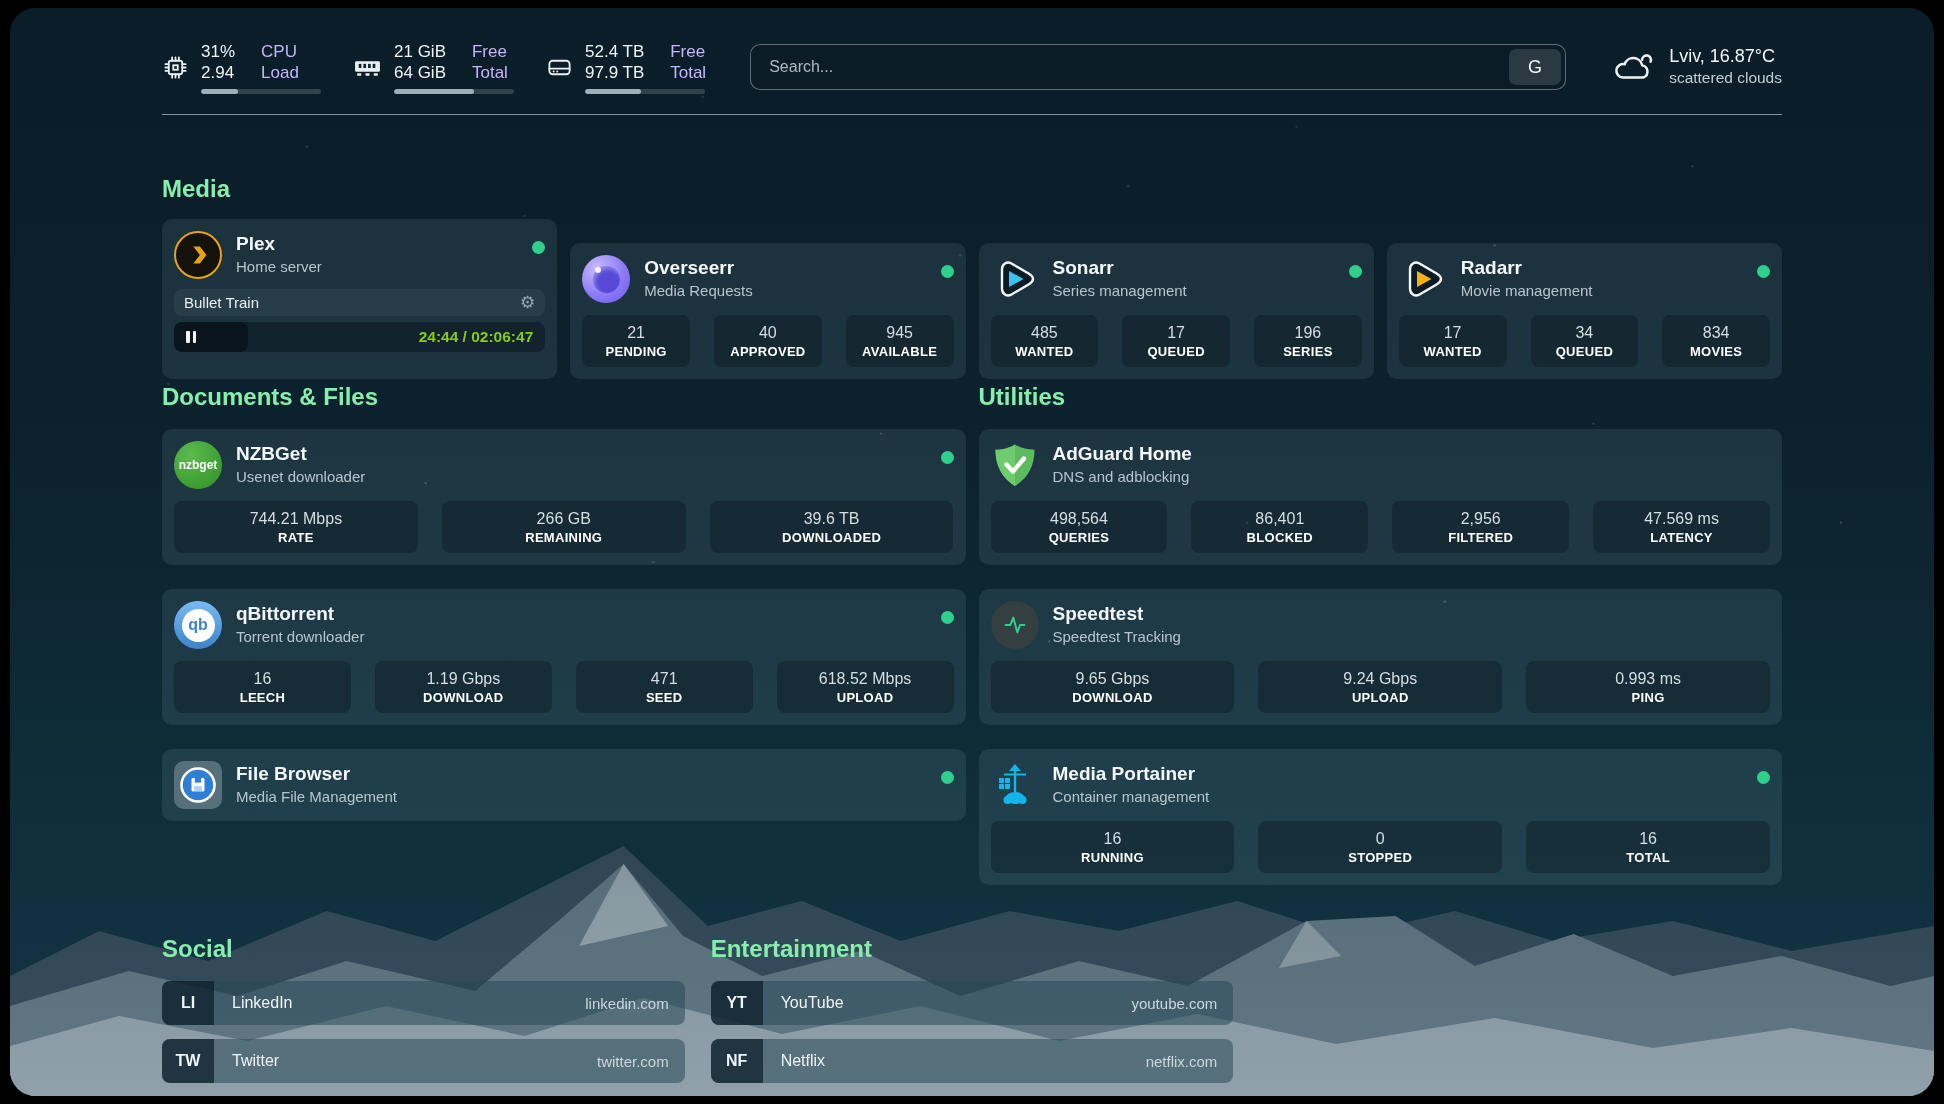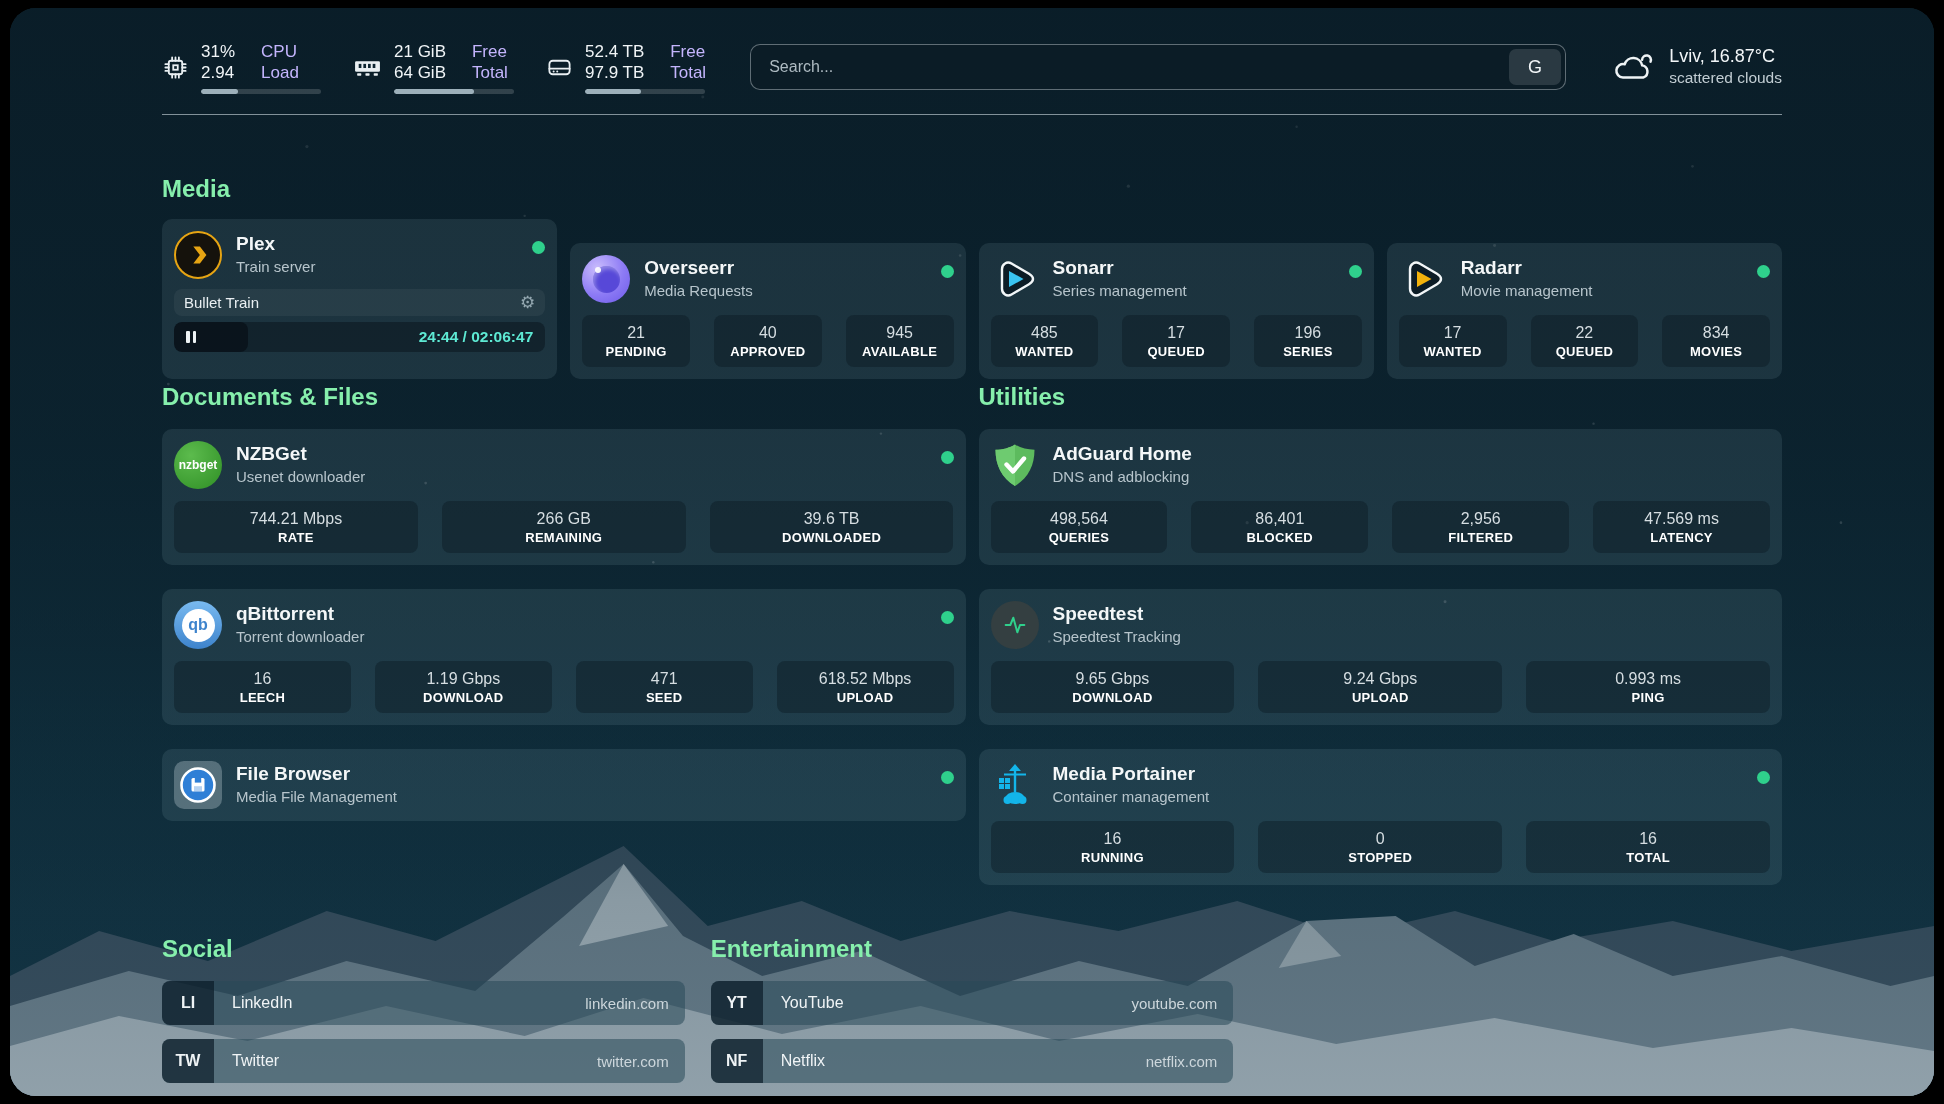--- a/index.html
+++ b/index.html
@@ -64,21 +64,21 @@
   .stat-v { font-size:16px; color:#d6dee2; line-height:20px; }
   .stat-l { font-size:13px; font-weight:700; color:#fff; letter-spacing:.3px; line-height:17px; }
 
   
   .plex-media { margin-top:10px; background:rgba(255,255,255,0.05); border-radius:8px; padding:5px 10px; display:flex; align-items:center; justify-content:space-between; font-size:15px; color:#e9eff2; }
   .gear { color:#93a7b0; font-size:17px; cursor:pointer; line-height:1; }
   .plex-progress { margin-top:6px; position:relative; height:30px; background:rgba(4,13,20,0.42); border-radius:8px; overflow:hidden; }
   .plex-played { position:absolute; left:0; top:0; bottom:0; background:rgba(3,10,16,0.55); border-radius:8px; }
   .pause { position:absolute; left:12px; top:9px; display:flex; gap:3px; cursor:pointer; }
   .pause i { display:block; width:3.5px; height:12px; background:#eef3f5; border-radius:1px; }
-  .plex-time { position:absolute; right:12px; top:0; line-height:30px; font-size:15.5px; font-weight:600; color:#5eead4; }
+  .plex-time { position:absolute; right:12px; top:0; line-height:30px; font-size:15.5px; font-weight:600; color:#84cc16; }
 
   
   .app-icon { width:48px; height:48px; flex:0 0 48px; display:flex; align-items:center; justify-content:center; }
   .circle-logo { width:48px; height:48px; border-radius:50%; display:flex; align-items:center; justify-content:center; }
   .plex-logo { background:#15120c; border:2.5px solid #e6a413; }
   .overseerr-logo { background:radial-gradient(circle at 32% 28%, #c9bcfc, #8d7bf5 55%, #6c59ea); position:relative; }
   .overseerr-inner { width:27px; height:27px; border-radius:50%; background:#5748d8; box-shadow:inset 2px 3px 4px rgba(255,255,255,0.35); position:relative; }
   .overseerr-spark { position:absolute; left:13px; top:12px; width:6px; height:6px; border-radius:50%; background:rgba(255,255,255,0.9); }
   .nzbget-logo { background:radial-gradient(circle at 35% 30%, #5cbb4d, #2f8f25); font-size:12px; font-weight:700; color:#fff; }
   .qb-logo { background:linear-gradient(180deg,#79baf0,#3d83cc); }
@@ -248,21 +248,21 @@
 
       <div class="card">
         <div class="svc">
           <span class="circle-logo plex-logo app-icon">
             <svg width="30" height="30" viewBox="0 0 32 32">
                   <polygon points="11,7 18,7 25,16 18,25 11,25 18,16" fill="#e6a413"></polygon>
                 </svg>
           </span>
           <div class="svc-txt">
             <div class="svc-name">Plex</div>
-            <div class="svc-desc">Train server</div>
+            <div class="svc-desc">Home server</div>
           </div>
           <span class="dot" style="background:#2fd08c"></span>
         </div>
         <div class="plex-media">
           <span>Bullet Train</span>
           <span class="gear">⚙</span>
         </div>
         <div class="plex-progress">
           <div class="plex-played" style="width: 20%;"></div>
           <span class="pause">
@@ -344,21 +344,21 @@
             <div class="svc-desc">Movie management</div>
           </div>
           <span class="dot" style="background:#2fd08c"></span>
         </div>
         <div class="stats">
           <div class="stat">
                 <div class="stat-v">17</div>
                 <div class="stat-l">WANTED</div>
               </div>
           <div class="stat">
-                <div class="stat-v">22</div>
+                <div class="stat-v">34</div>
                 <div class="stat-l">QUEUED</div>
               </div>
           <div class="stat">
                 <div class="stat-v">834</div>
                 <div class="stat-l">MOVIES</div>
               </div>
         </div>
       </div>
     </div>
 

